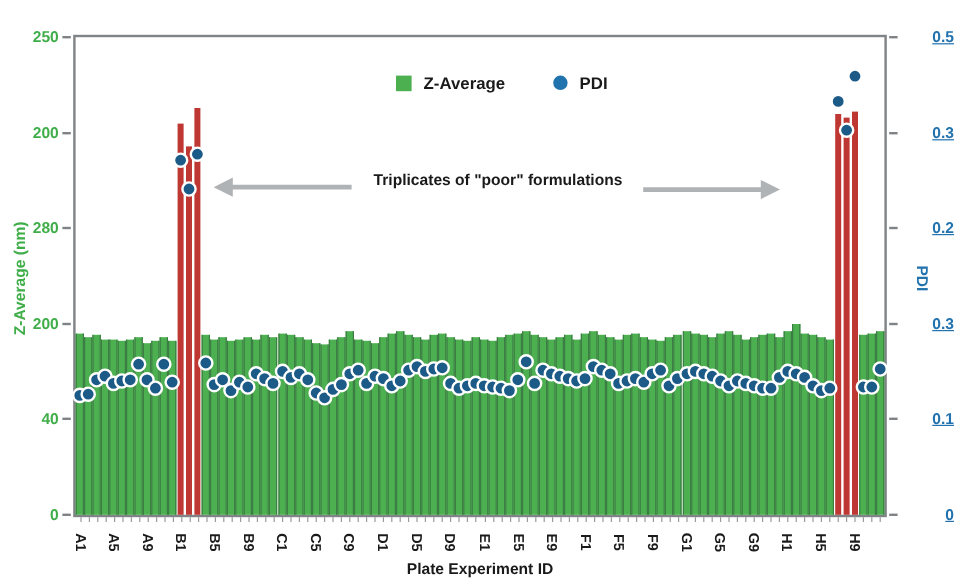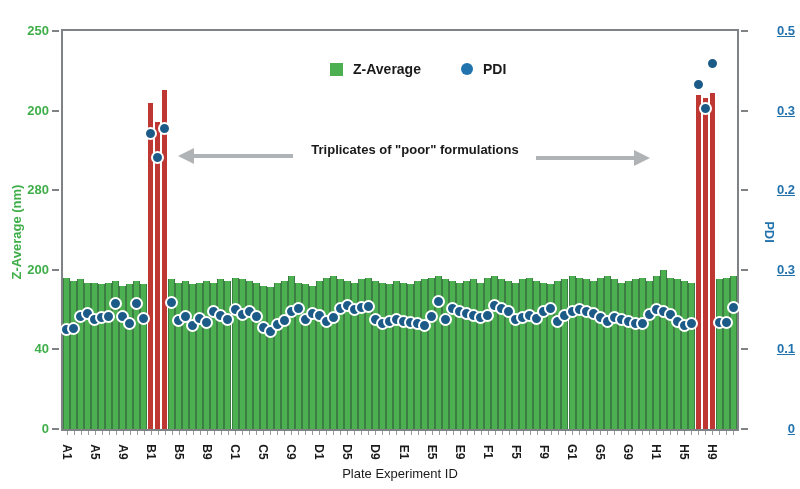--- a/index.html
+++ b/index.html
@@ -28,21 +28,21 @@
   #axis-title-left{
     left:16px;top:232px;transform:translate(-50%,-50%) rotate(-90deg);
     font-size:13px;font-weight:700;color:#3fae49;white-space:nowrap;
   }
   #axis-title-right{
     left:769px;top:232px;transform:translate(-50%,-50%) rotate(90deg);
     font-size:13px;font-weight:700;color:#2272ae;white-space:nowrap;
   }
   #axis-title-bottom{
     left:0;top:466px;width:800px;text-align:center;
-    font-size:13px;font-weight:400;color:#1a1a1a;
+    font-size:13px;font-weight:700;color:#1a1a1a;
   }
   #legend{
     left:330px;top:61px;display:flex;align-items:center;gap:10px;
     font-size:14px;font-weight:700;color:#1a1a1a;
   }
   .legend-swatch-square{width:13px;height:13px;background:#4caf50;display:inline-block;}
   .legend-swatch-circle{width:12px;height:12px;border-radius:50%;background:#2173ae;display:inline-block;margin-left:30px;}
   #annotation{
     left:275px;top:141px;width:280px;text-align:center;
     font-size:13px;font-weight:700;color:#1a1a1a;line-height:17px;

